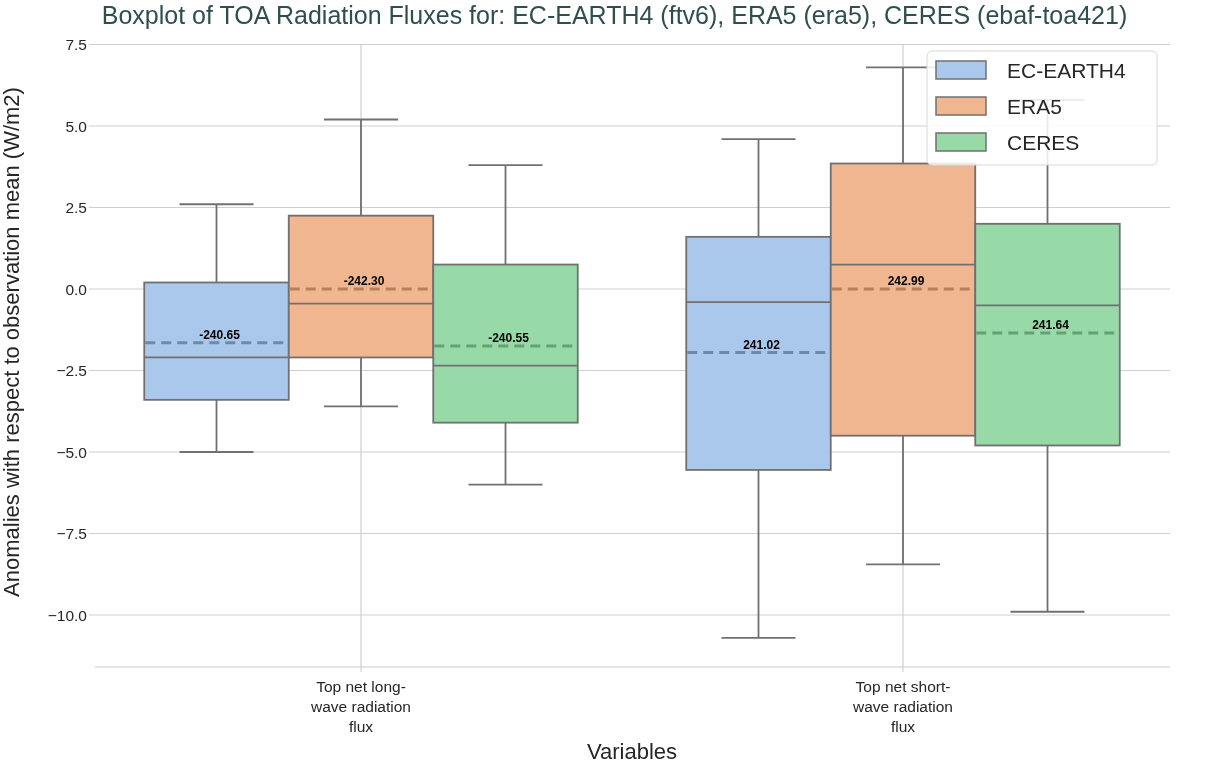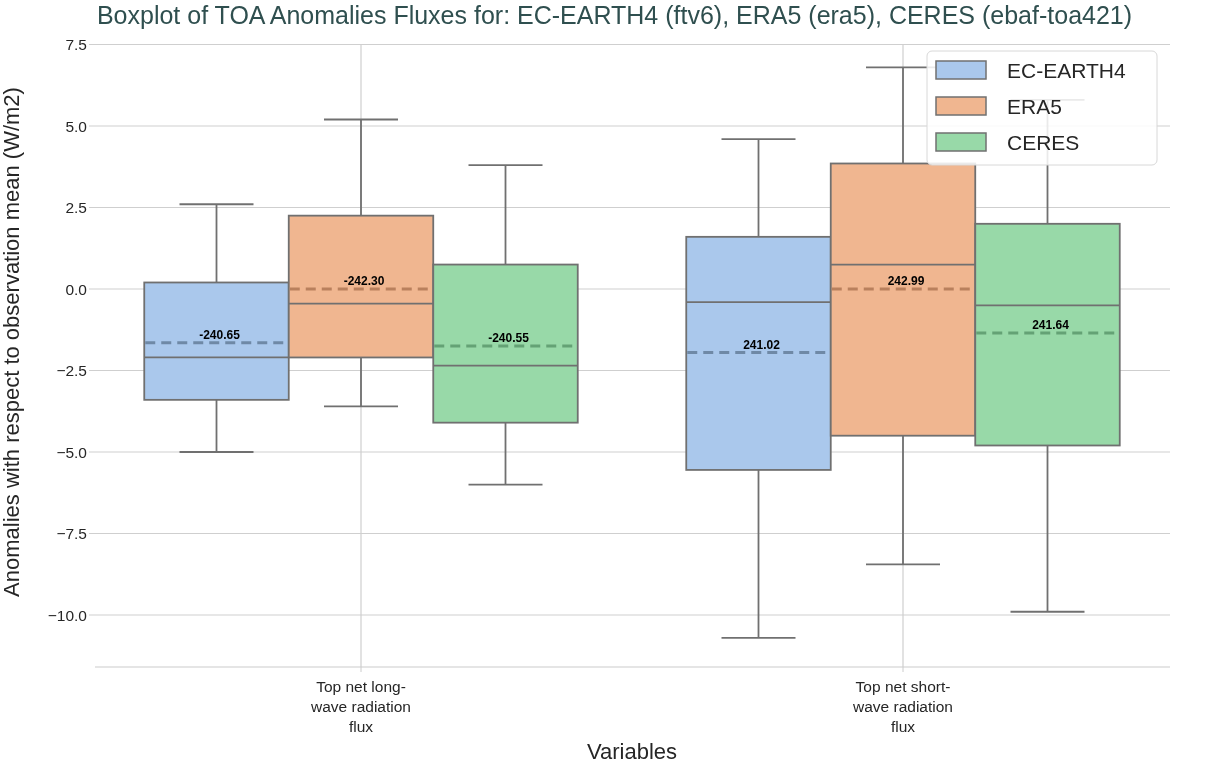--- a/index.html
+++ b/index.html
@@ -7,21 +7,21 @@
   #chart-title { position: absolute; left: 0; top: 0; width: 1229px; text-align: center; font-size: 25px; color: #2f4f4f; line-height: 30px; white-space: nowrap; }
   #plot-svg { position: absolute; left: 0; top: 0; }
   .tick-label { font-family: "Liberation Sans", sans-serif; font-size: 15.5px; fill: #262626; }
   .axis-label { font-family: "Liberation Sans", sans-serif; font-size: 22px; fill: #262626; }
   .mean-label { font-family: "Liberation Sans", sans-serif; font-size: 12px; font-weight: bold; fill: #000; }
   .legend-text { font-family: "Liberation Sans", sans-serif; font-size: 21px; fill: #262626; }
 </style>
 </head>
 <body>
 
-<div id="chart-title">Boxplot of TOA Anomalies Fluxes for: EC-EARTH4 (ftv6), ERA5 (era5), CERES (ebaf-toa421)</div>
+<div id="chart-title">Boxplot of TOA Radiation Fluxes for: EC-EARTH4 (ftv6), ERA5 (era5), CERES (ebaf-toa421)</div>
 
 <svg id="plot-svg" width="1229" height="762" xmlns="http://www.w3.org/2000/svg">
   <g id="grid-layer">
       <line x1="95" x2="1170" y1="44.5" y2="44.5" stroke="#cfcfcf" stroke-width="1.2"></line>
       <line x1="95" x2="1170" y1="126" y2="126" stroke="#cfcfcf" stroke-width="1.2"></line>
       <line x1="95" x2="1170" y1="207.5" y2="207.5" stroke="#cfcfcf" stroke-width="1.2"></line>
       <line x1="95" x2="1170" y1="289" y2="289" stroke="#cfcfcf" stroke-width="1.2"></line>
       <line x1="95" x2="1170" y1="370.5" y2="370.5" stroke="#cfcfcf" stroke-width="1.2"></line>
       <line x1="95" x2="1170" y1="452" y2="452" stroke="#cfcfcf" stroke-width="1.2"></line>
       <line x1="95" x2="1170" y1="533.5" y2="533.5" stroke="#cfcfcf" stroke-width="1.2"></line>

